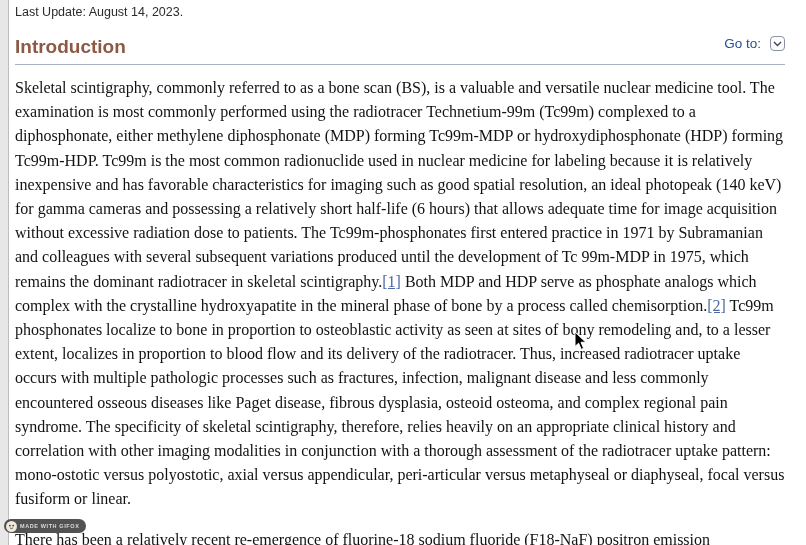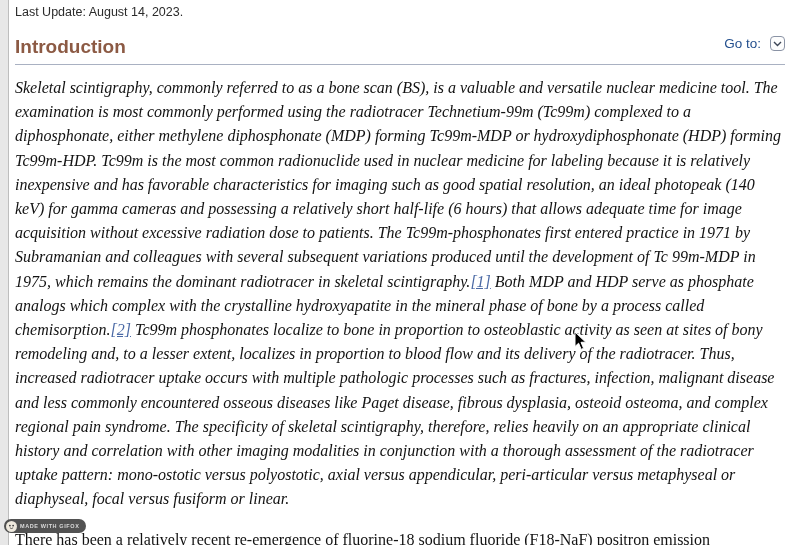--- a/index.html
+++ b/index.html
@@ -72,21 +72,21 @@
     cursor: pointer;
     box-sizing: border-box;
   }
   .goto-btn svg { display: block; }
   .body-text {
     font-family: "Liberation Serif", serif;
     font-size: 16px;
     line-height: 24.2px;
     color: #121212;
   }
-  .para1 { margin-top: 11px; font-style: italic; }
+  .para1 { margin-top: 11px; }
   .para2 { margin-top: 15px; }
   .ref-link {
     color: #4a69a5;
     text-decoration: underline;
     cursor: pointer;
   }
   .watermark {
     position: absolute;
     left: 4px;
     top: 519px;

